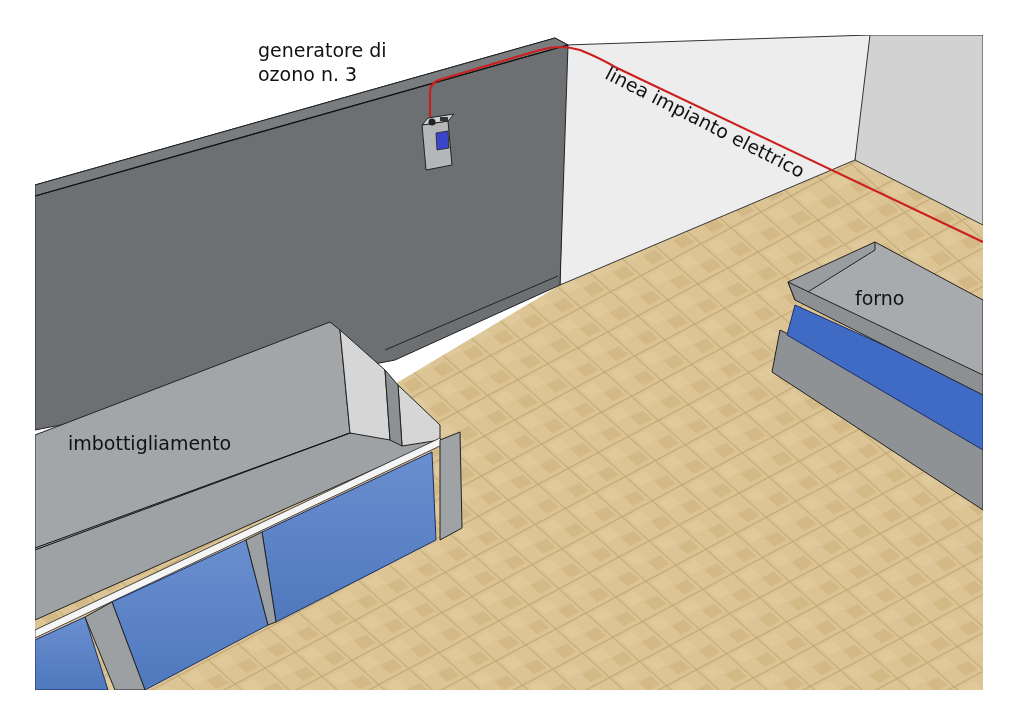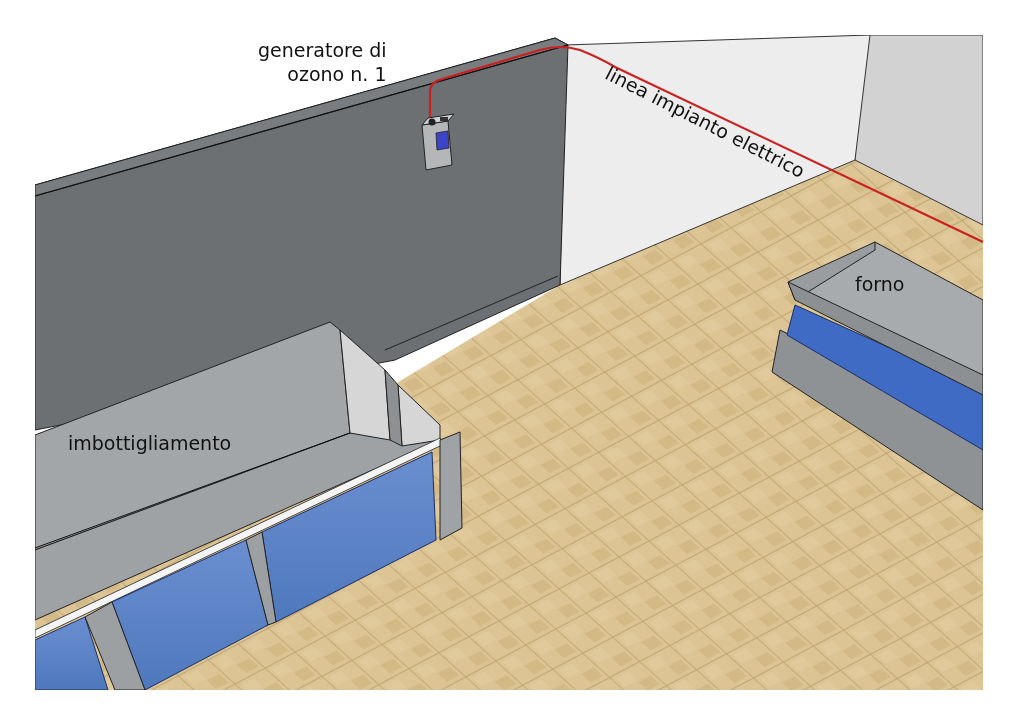--- a/index.html
+++ b/index.html
@@ -1,22 +1,22 @@
 <!DOCTYPE html>
 <html><head>
   <meta charset="utf-8">
   <style>
     html, body { margin: 0; padding: 0; background: #ffffff; }
     body { width: 1024px; height: 724px; overflow: hidden; position: relative; font-family: "DejaVu Sans", sans-serif; }
     .scene { position: absolute; left: 0; top: 0; width: 1024px; height: 724px; }
     .label { position: absolute; color: #111; font-family: "DejaVu Sans", sans-serif; white-space: nowrap; }
     .lbl-generator { left: 258px; top: 38px; font-size: 19px; line-height: 24px; }
-    .lbl-generator span { display: block; text-align: right; }
+    .lbl-generator span { display: block; }
     .lbl-line { left: 612px; top: 62px; font-size: 19px; transform-origin: 0 0; transform: rotate(27deg); }
-    .lbl-forno { left: 855px; top: 273px; font-size: 19px; }
+    .lbl-forno { left: 855px; top: 287px; font-size: 19px; }
     .lbl-imbott { left: 68px; top: 432px; font-size: 19px; }
   </style>
 </head>
 <body>
 
 <svg class="scene" viewBox="0 0 1024 724" xmlns="http://www.w3.org/2000/svg">
   <defs>
     <pattern id="tiles" width="34" height="34" patternUnits="userSpaceOnUse" patternTransform="rotate(-28) skewX(20)">
       <rect width="34" height="34" fill="#d8c08e"></rect>
       <rect x="1" y="1" width="32" height="32" fill="#dcc495"></rect>
@@ -84,17 +84,17 @@
   </g>
 
   <rect x="0" y="0" width="1024" height="35" fill="#fff"></rect>
   <rect x="0" y="690" width="1024" height="34" fill="#fff"></rect>
   <rect x="0" y="0" width="35" height="724" fill="#fff"></rect>
   <rect x="983" y="0" width="41" height="724" fill="#fff"></rect>
 </svg>
 
 <div class="label lbl-generator">
   <span>generatore di</span>
-  <span>ozono n. 1</span>
+  <span>ozono n. 3</span>
 </div>
 <div class="label lbl-line">linea impianto elettrico</div>
 <div class="label lbl-forno">forno</div>
 <div class="label lbl-imbott">imbottigliamento</div>
 
 </body></html>

